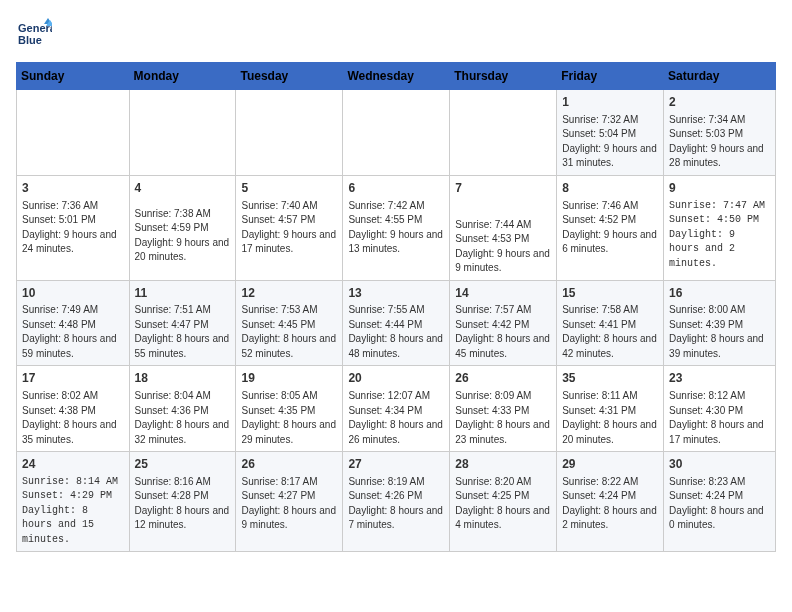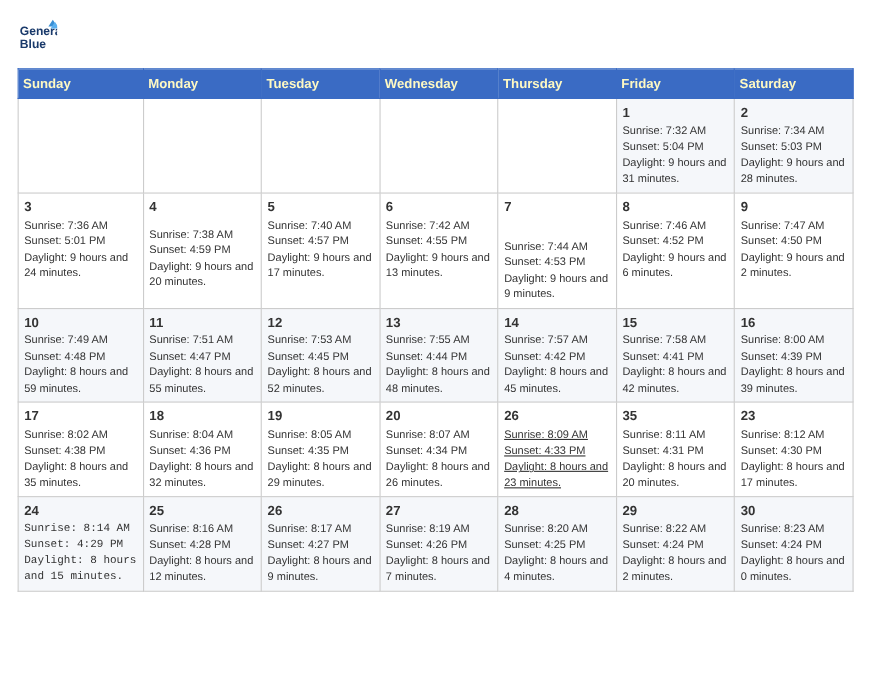--- a/index.html
+++ b/index.html
@@ -45,21 +45,21 @@
       align-items: flex-start;
       margin-bottom: 6px;
     }
     table {
       width: 100%;
       border-collapse: collapse;
       font-size: 10.5px;
     }
     thead tr th {
       background: #3a6bc4;
-      color: #fef9c3;
+      color: #000000;
       padding: 6px 4px;
       text-align: left;
       font-size: 12px;
       font-weight: bold;
       border: 1px solid #3a6bc4;
     }
     tbody tr td {
       vertical-align: top;
       padding: 4px 5px;
       border: 1px solid #ccc;
@@ -176,21 +176,21 @@
 Daylight: 9 hours and 9 minutes.</div>
         </td>
         <td>
           <span class="day-num">8</span>
           <div class="day-info" style="white-space: pre-line;">Sunrise: 7:46 AM
 Sunset: 4:52 PM
 Daylight: 9 hours and 6 minutes.</div>
         </td>
         <td>
           <span class="day-num">9</span>
-          <div class="day-info" style="white-space: pre-line;">Sunrise: 7:47 AM
+          <div class="day-info" style="white-space: pre-line; font-family: Liberation Mono, monospace;">Sunrise: 7:47 AM
 Sunset: 4:50 PM
 Daylight: 9 hours and 2 minutes.</div>
         </td>
       </tr>
       <tr>
         <td>
           <span class="day-num">10</span>
           <div class="day-info" style="white-space: pre-line;">Sunrise: 7:49 AM
 Sunset: 4:48 PM
 Daylight: 8 hours and 59 minutes.</div>
@@ -246,27 +246,27 @@
 Daylight: 8 hours and 32 minutes.</div>
         </td>
         <td>
           <span class="day-num">19</span>
           <div class="day-info" style="white-space: pre-line;">Sunrise: 8:05 AM
 Sunset: 4:35 PM
 Daylight: 8 hours and 29 minutes.</div>
         </td>
         <td>
           <span class="day-num">20</span>
-          <div class="day-info" style="white-space: pre-line;">Sunrise: 8:07 AM
+          <div class="day-info" style="white-space: pre-line;">Sunrise: 12:07 AM
 Sunset: 4:34 PM
 Daylight: 8 hours and 26 minutes.</div>
         </td>
         <td>
           <span class="day-num">26</span>
-          <div class="day-info" style="white-space: pre-line; text-decoration: underline;">Sunrise: 8:09 AM
+          <div class="day-info" style="white-space: pre-line;">Sunrise: 8:09 AM
 Sunset: 4:33 PM
 Daylight: 8 hours and 23 minutes.</div>
         </td>
         <td>
           <span class="day-num">35</span>
           <div class="day-info" style="white-space: pre-line;">Sunrise: 8:11 AM
 Sunset: 4:31 PM
 Daylight: 8 hours and 20 minutes.</div>
         </td>
         <td>

